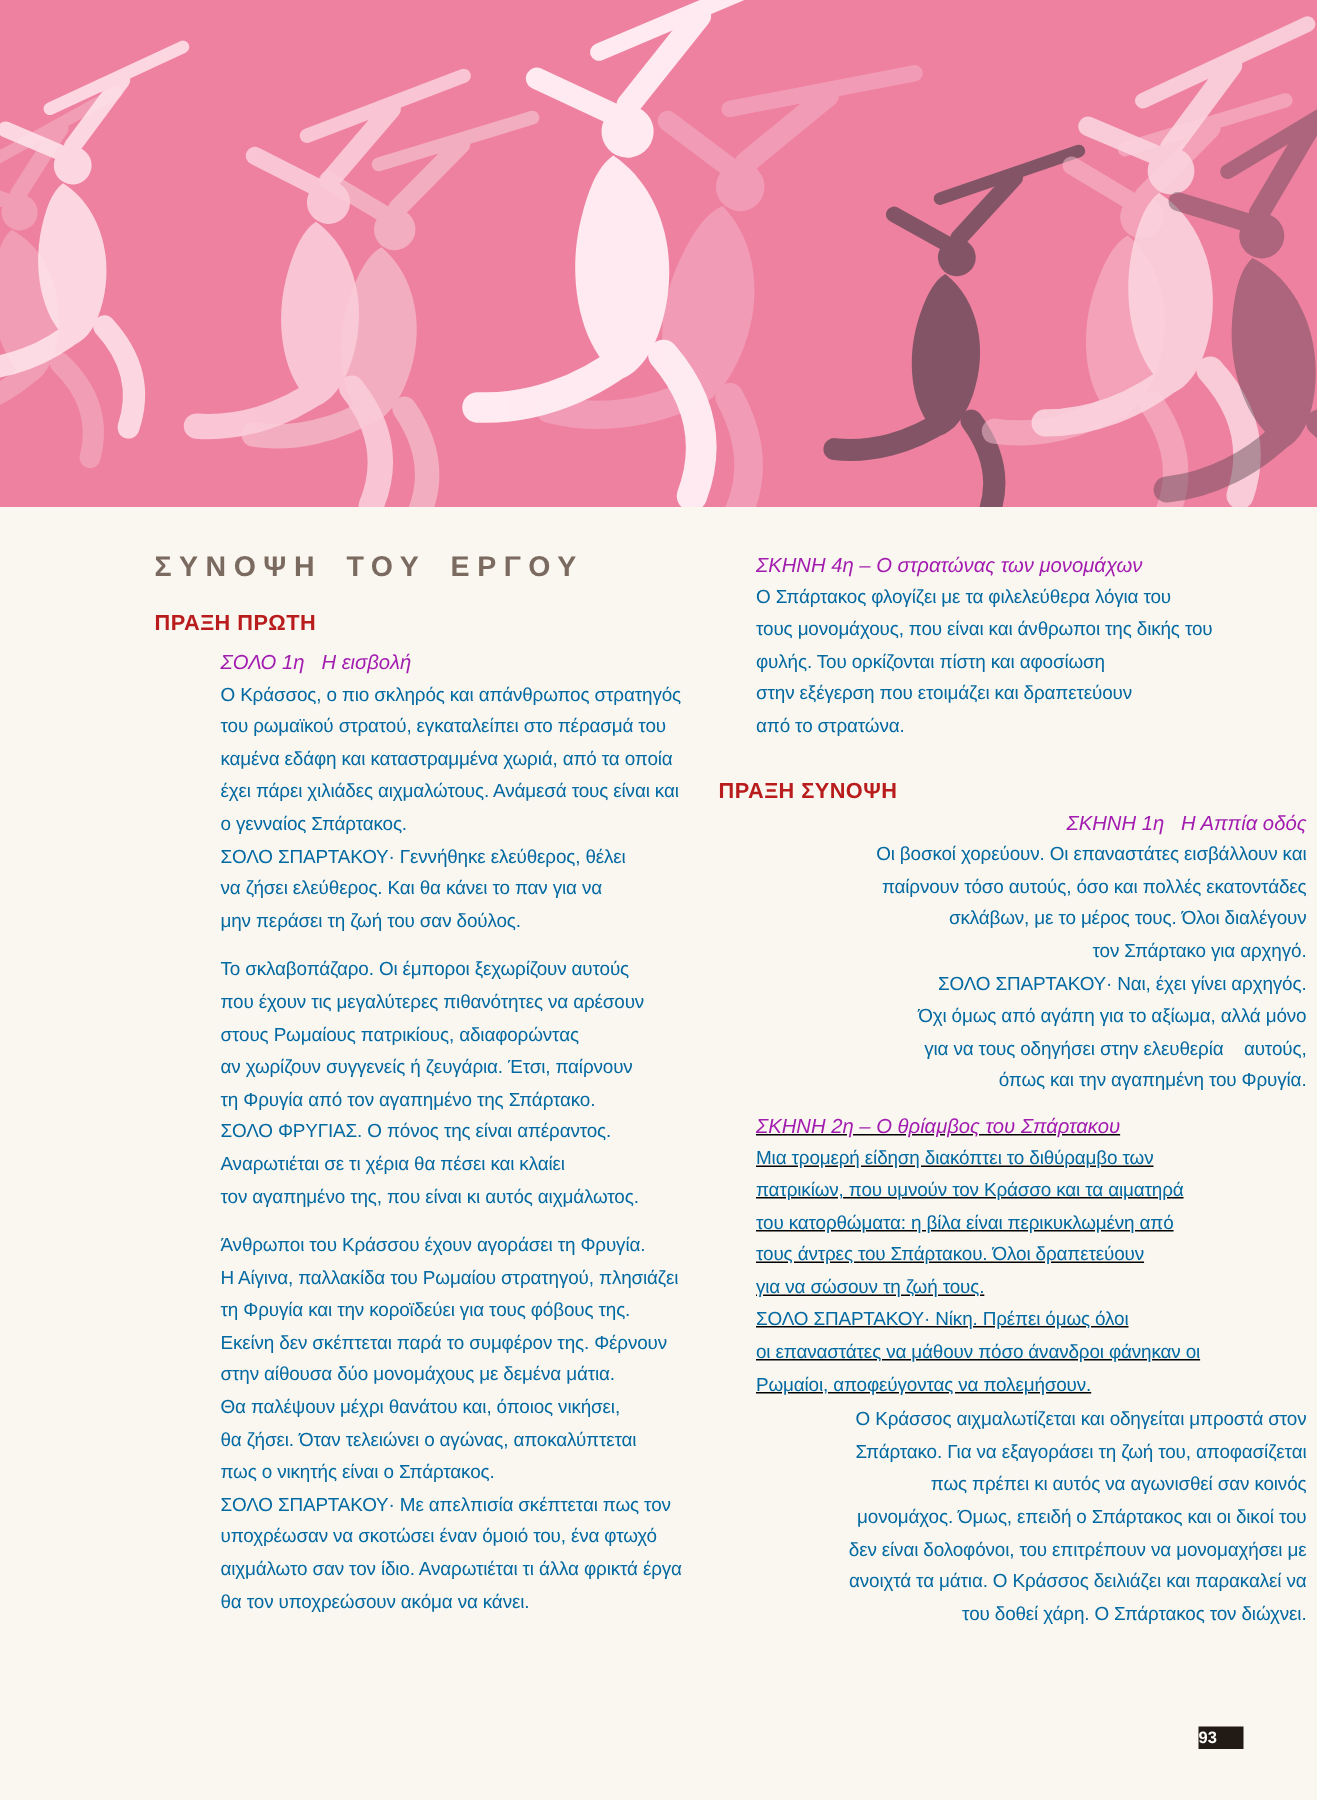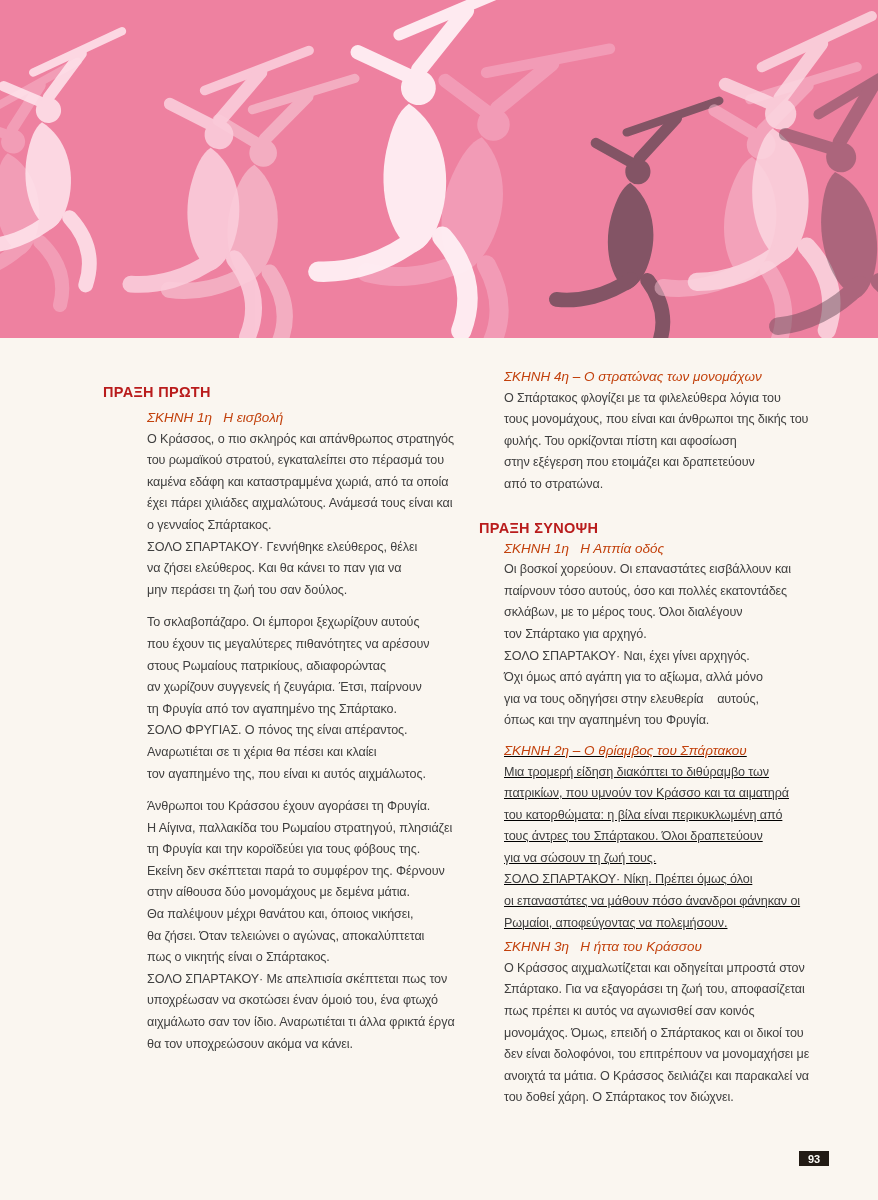--- a/index.html
+++ b/index.html
@@ -21,36 +21,36 @@
   }
   .act{
     margin:18px 0 0 0;font-size:14.5px;font-weight:bold;
     letter-spacing:.3px;color:#b91c1c;
   }
   .scene{margin-top:11px;}
   .col-left .scene{margin-left:44px;}
   .col-right .scene{margin-left:25px;}
   .scene.first{margin-top:7px;}
   .scene.mt0{margin-top:0;}
-  .scene.mt2{margin-top:2px;}
+  .scene.mt2{margin-top:2px;text-align:right;}
   .scene.mt8{margin-top:8px;text-decoration:underline;}
   .act.mt24{margin-top:24px;}
   .scene-title{
-    font-style:italic;font-size:13.5px;color:#c2410c;
+    font-style:italic;font-size:13.5px;color:#a21caf;
     line-height:21.6px;white-space:pre;
   }
   .scene-body{
-    font-size:12.6px;color:#404040;line-height:21.6px;
+    font-size:12.6px;color:#0369a1;line-height:21.6px;
     white-space:pre;letter-spacing:-0.1px;
   }
   
   .page-number{
     position:absolute;left:799px;top:1151px;width:30px;height:15px;
     background:#221b15;color:#fdfcf8;font-size:11px;font-weight:bold;
-    display:flex;align-items:center;justify-content:center;
+    display:flex;align-items:center;justify-content:flex-start;
   }
 </style>
 </head>
 <body>
 
 <div class="page">
 
   <div class="banner">
     <svg width="878" height="338" viewBox="0 0 878 338" xmlns="http://www.w3.org/2000/svg">
       <defs>
@@ -72,25 +72,26 @@
       <use href="#fig" transform="translate(480,240) rotate(4) scale(1.35)" style="color:#f6b2c9" opacity="0.55"></use>
       <use href="#fig" transform="translate(430,212) rotate(-8) scale(1.45)" style="color:#fff0f5" opacity="0.95"></use>
       <use href="#fig" transform="translate(640,262) rotate(-4) scale(1.05)" style="color:#56424d" opacity="0.7"></use>
       <use href="#fig" transform="translate(760,248) rotate(-2) scale(1.2)" style="color:#f9c3d4" opacity="0.5"></use>
       <use href="#fig" transform="translate(795,225) rotate(-10) scale(1.3)" style="color:#fcd7e1" opacity="0.85"></use>
       <use href="#fig" transform="translate(866,262) rotate(-16) scale(1.25)" style="color:#5d4551" opacity="0.45"></use>
     </svg>
   </div>
 
   <div class="col col-left">
+    <h1 class="title">ΣΥΝΟΨΗ ΤΟΥ ΕΡΓΟΥ</h1>
 
     <h2 class="act">ΠΡΑΞΗ ΠΡΩΤΗ</h2>
 
     <div class="scene first">
-      <div class="scene-title">ΣΚΗΝΗ 1η   Η εισβολή</div>
+      <div class="scene-title">ΣΟΛΟ 1η   Η εισβολή</div>
       <div class="scene-body">Ο Κράσσος, ο πιο σκληρός και απάνθρωπος στρατηγός
 του ρωμαϊκού στρατού, εγκαταλείπει στο πέρασμά του
 καμένα εδάφη και καταστραμμένα χωριά, από τα οποία
 έχει πάρει χιλιάδες αιχμαλώτους. Ανάμεσά τους είναι και
 ο γενναίος Σπάρτακος.
 ΣΟΛΟ ΣΠΑΡΤΑΚΟΥ· Γεννήθηκε ελεύθερος, θέλει
 να ζήσει ελεύθερος. Και θα κάνει το παν για να
 μην περάσει τη ζωή του σαν δούλος.</div>
     </div>
 
@@ -151,21 +152,20 @@
 πατρικίων, που υμνούν τον Κράσσο και τα αιματηρά
 του κατορθώματα: η βίλα είναι περικυκλωμένη από
 τους άντρες του Σπάρτακου. Όλοι δραπετεύουν
 για να σώσουν τη ζωή τους.
 ΣΟΛΟ ΣΠΑΡΤΑΚΟΥ· Νίκη. Πρέπει όμως όλοι
 οι επαναστάτες να μάθουν πόσο άνανδροι φάνηκαν οι
 Ρωμαίοι, αποφεύγοντας να πολεμήσουν.</div>
     </div>
 
     <div class="scene mt2">
-      <div class="scene-title">ΣΚΗΝΗ 3η   Η ήττα του Κράσσου</div>
       <div class="scene-body">Ο Κράσσος αιχμαλωτίζεται και οδηγείται μπροστά στον
 Σπάρτακο. Για να εξαγοράσει τη ζωή του, αποφασίζεται
 πως πρέπει κι αυτός να αγωνισθεί σαν κοινός
 μονομάχος. Όμως, επειδή ο Σπάρτακος και οι δικοί του
 δεν είναι δολοφόνοι, του επιτρέπουν να μονομαχήσει με
 ανοιχτά τα μάτια. Ο Κράσσος δειλιάζει και παρακαλεί να
 του δοθεί χάρη. Ο Σπάρτακος τον διώχνει.</div>
     </div>
   </div>
 

